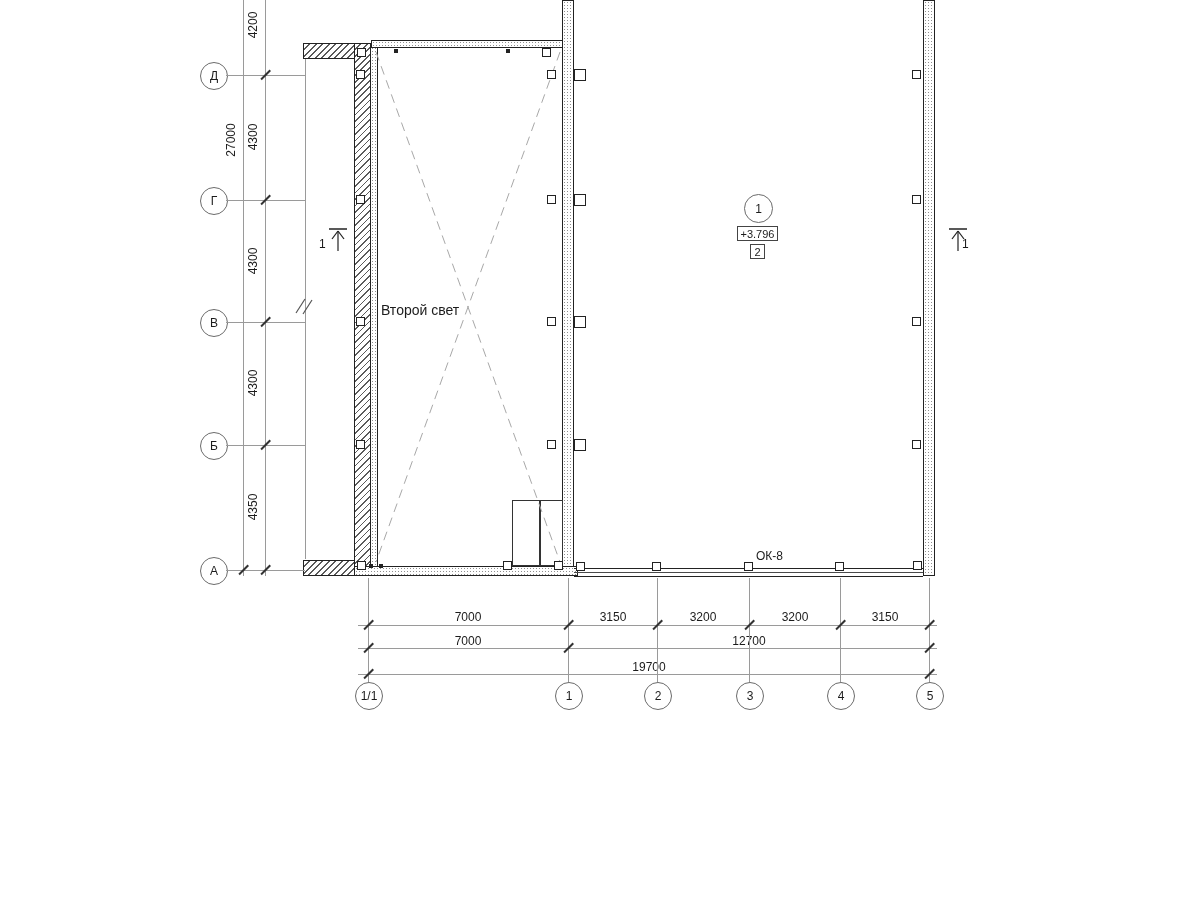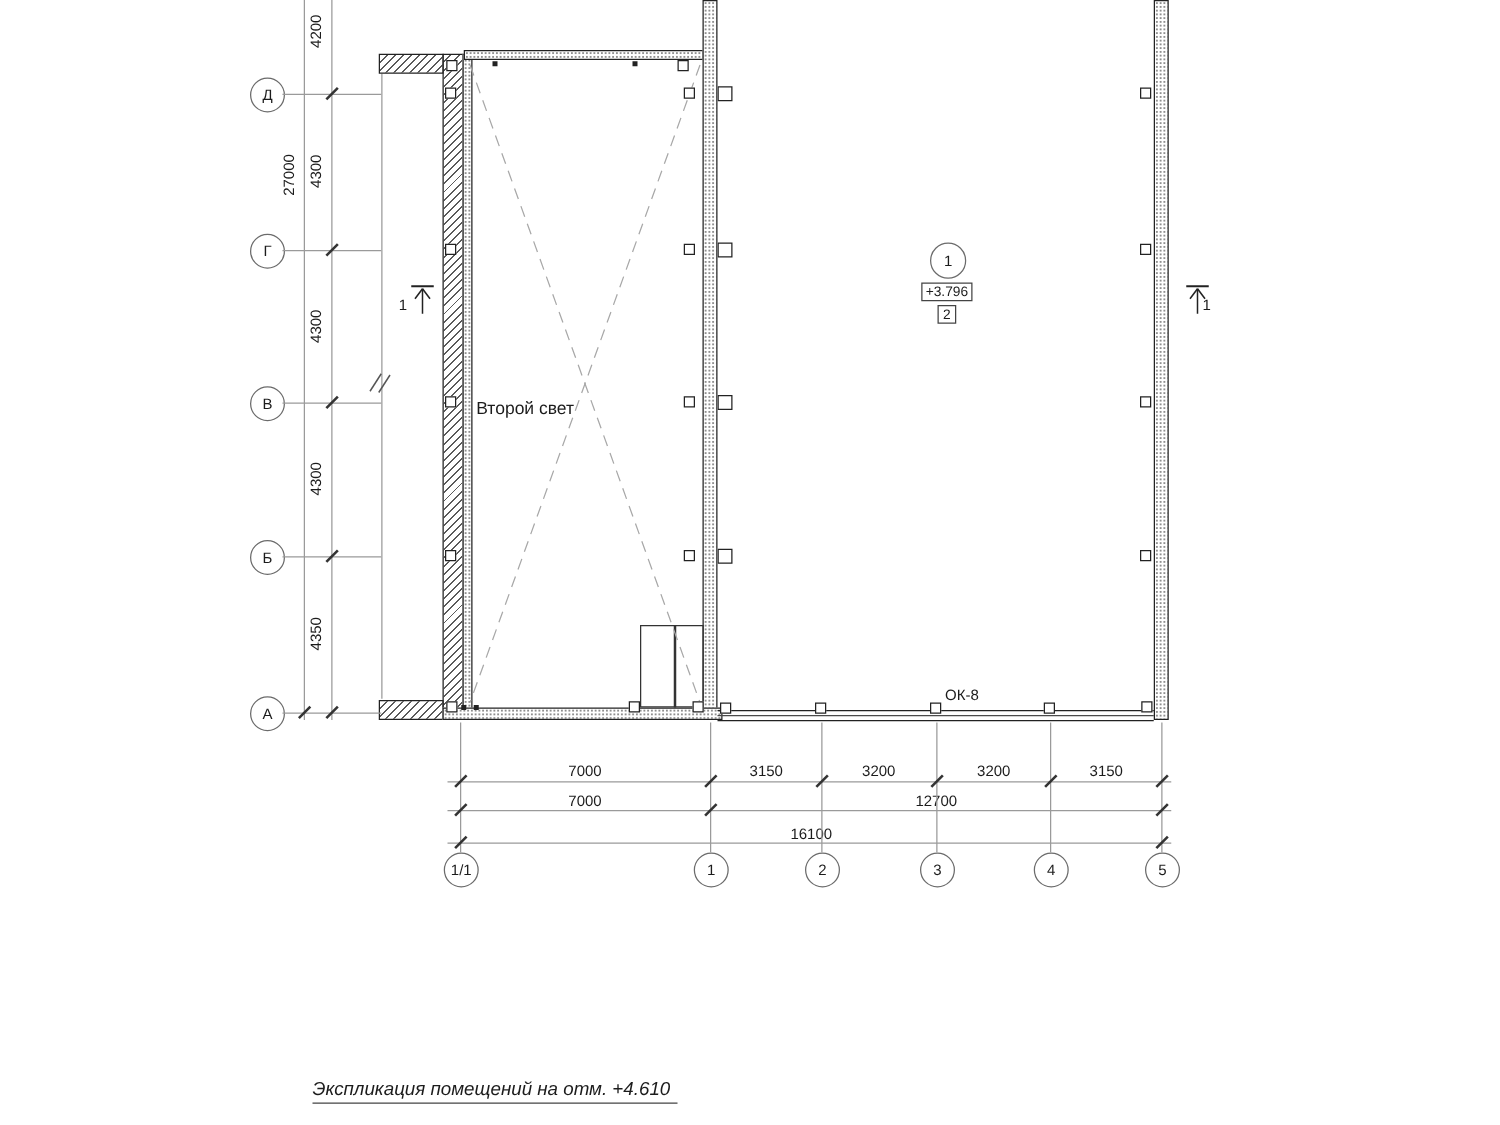--- a/index.html
+++ b/index.html
@@ -13,21 +13,21 @@
   .wall-speckle{position:absolute;border:1px solid #222;box-sizing:border-box;background-color:#fff;
       background-image:radial-gradient(circle,#8f8f8f 0.8px,transparent 1px);background-size:3px 3px;}
   .sq{position:absolute;width:9px;height:9px;border:1px solid #222;background:#fff;box-sizing:border-box;}
   .sq.big{width:12px;height:12px;}
   .sq.dot{width:4px;height:4px;background:#222;border:none;}
   .tick{position:absolute;width:13px;height:1.5px;background:#333;transform:rotate(-45deg);}
   .bubble{position:absolute;width:26px;height:26px;border:1px solid #6b6b6b;border-radius:50%;
           background:#fff;font-size:12px;display:flex;align-items:center;justify-content:center;}
   .dim{position:absolute;font-size:12px;text-align:center;width:80px;margin-left:-40px;white-space:nowrap;}
   .dimv{position:absolute;font-size:12px;transform:translate(-50%,-50%) rotate(-90deg);white-space:nowrap;}
-  .txt{position:absolute;font-size:14px;white-space:nowrap;margin-top:16px;}
+  .txt{position:absolute;font-size:14px;white-space:nowrap;}
   .small-txt{position:absolute;font-size:12px;white-space:nowrap;}
   .marker-box{position:absolute;border:1px solid #444;background:#fff;font-size:11px;
               display:flex;align-items:center;justify-content:center;box-sizing:border-box;}
   .title{position:absolute;font-size:15px;font-style:italic;}
   .title span{border-bottom:1px solid #444;padding-bottom:2px;padding-right:6px;}
   .door{position:absolute;border:1.5px solid #333;box-sizing:border-box;background:transparent;}
   .band{position:absolute;border-top:1px solid #222;border-bottom:1px solid #222;box-sizing:border-box;
         background:linear-gradient(#4a4a4a,#4a4a4a) center/100% 1px no-repeat;}
 </style>
 </head>
@@ -107,25 +107,22 @@
   <div class="dimv" style="left:253px;top:383px;">4300</div>
   <div class="dimv" style="left:253px;top:507px;">4350</div>
 
   <div class="dim" style="left:468px;top:610px;">7000</div>
   <div class="dim" style="left:613px;top:610px;">3150</div>
   <div class="dim" style="left:703px;top:610px;">3200</div>
   <div class="dim" style="left:795px;top:610px;">3200</div>
   <div class="dim" style="left:885px;top:610px;">3150</div>
   <div class="dim" style="left:468px;top:634px;">7000</div>
   <div class="dim" style="left:749px;top:634px;">12700</div>
-  <div class="dim" style="left:649px;top:660px;">16100</div>
+  <div class="dim" style="left:649px;top:660px;">19700</div>
 
-  <div class="title" style="left:250px;top:863px;">
-    <span>Экспликация помещений на отм. +4.610</span>
-  </div>
 
 <div class="hline" style="left: 226px; top: 75px; width: 79px;"></div>
     <div class="hline" style="left: 226px; top: 200px; width: 79px;"></div>
     <div class="hline" style="left: 226px; top: 322px; width: 79px;"></div>
     <div class="hline" style="left: 226px; top: 445px; width: 79px;"></div>
     <div class="hline" style="left: 226px; top: 570px; width: 79px;"></div>
     <div class="vline" style="left: 368px; top: 578px; height: 104px;"></div>
     <div class="vline" style="left: 568px; top: 578px; height: 104px;"></div>
     <div class="vline" style="left: 657px; top: 578px; height: 104px;"></div>
     <div class="vline" style="left: 749px; top: 578px; height: 104px;"></div>

